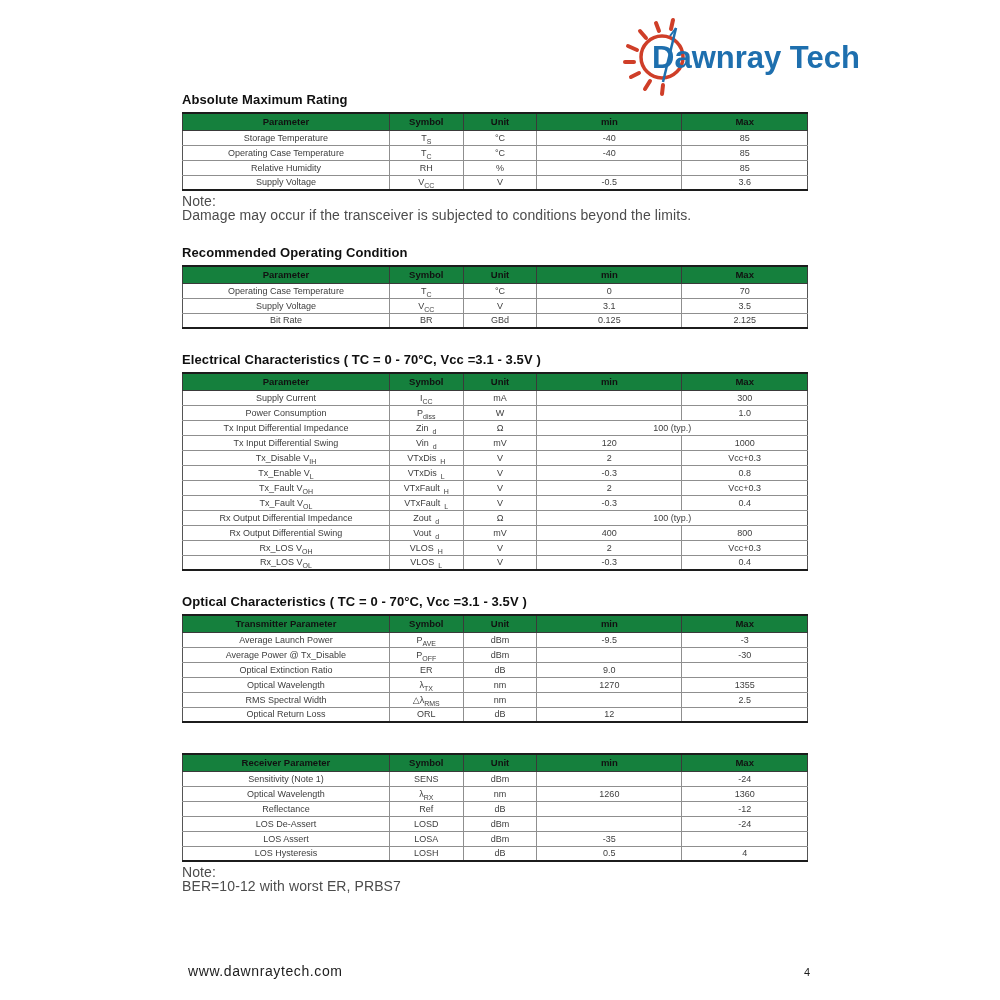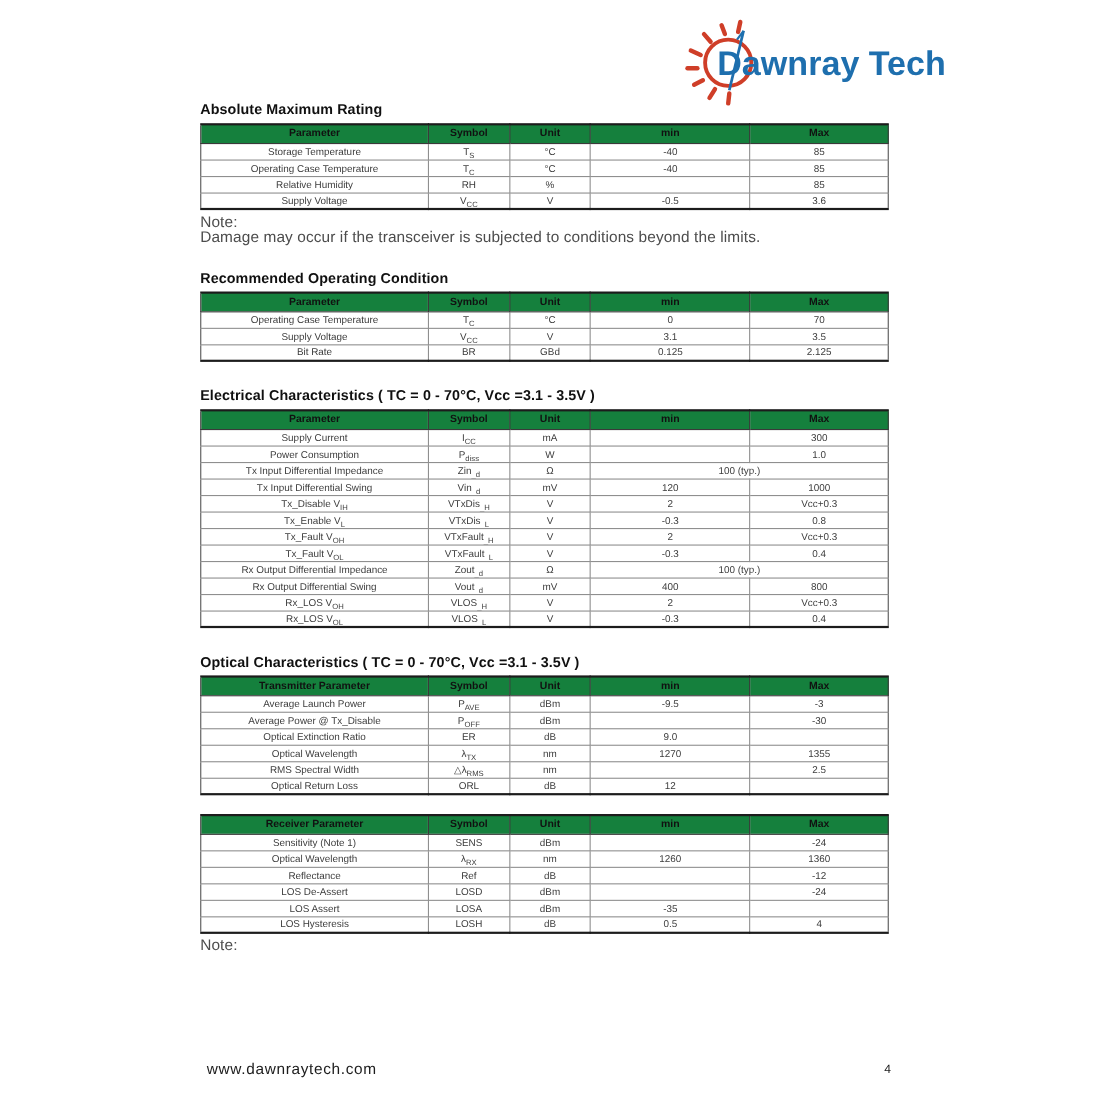--- a/index.html
+++ b/index.html
@@ -52,21 +52,21 @@
 
   
   table.spec-table {
     width: 100%;
     border-collapse: collapse;
     table-layout: fixed;
     margin-top: 4px;
     border-top: 2px solid #1c1c1c;
     border-bottom: 2px solid #1c1c1c;
   }
-  table.spec-table + table.spec-table { margin-top: 17px; }
+  table.spec-table + table.spec-table { margin-top: 30px; }
   col.c1 { width: 33.1%; }
   col.c2 { width: 11.8%; }
   col.c3 { width: 11.8%; }
   col.c4 { width: 23.2%; }
   col.c5 { width: 20.1%; }
   .spec-table th {
     background: #15803d;
     border: 1px solid #3a3a3a;
     height: 17px;
     font-size: 9.5px;
@@ -466,18 +466,19 @@
             <td>LOS Hysteresis</td>
             <td>LOSH</td>
             <td>dB</td>
             <td>0.5</td>
             <td>4</td>
           </tr>
         </tbody>
       </table>
       <div class="notes">
         <p class="note-line">Note:</p>
+        <p class="note-line">BER=10-12 with worst ER, PRBS7</p>
       </div>
     </section>
   </main>
 
 <div class="footer-url">www.dawnraytech.com</div>
 <div class="footer-page">4</div>
 
 </body></html>

